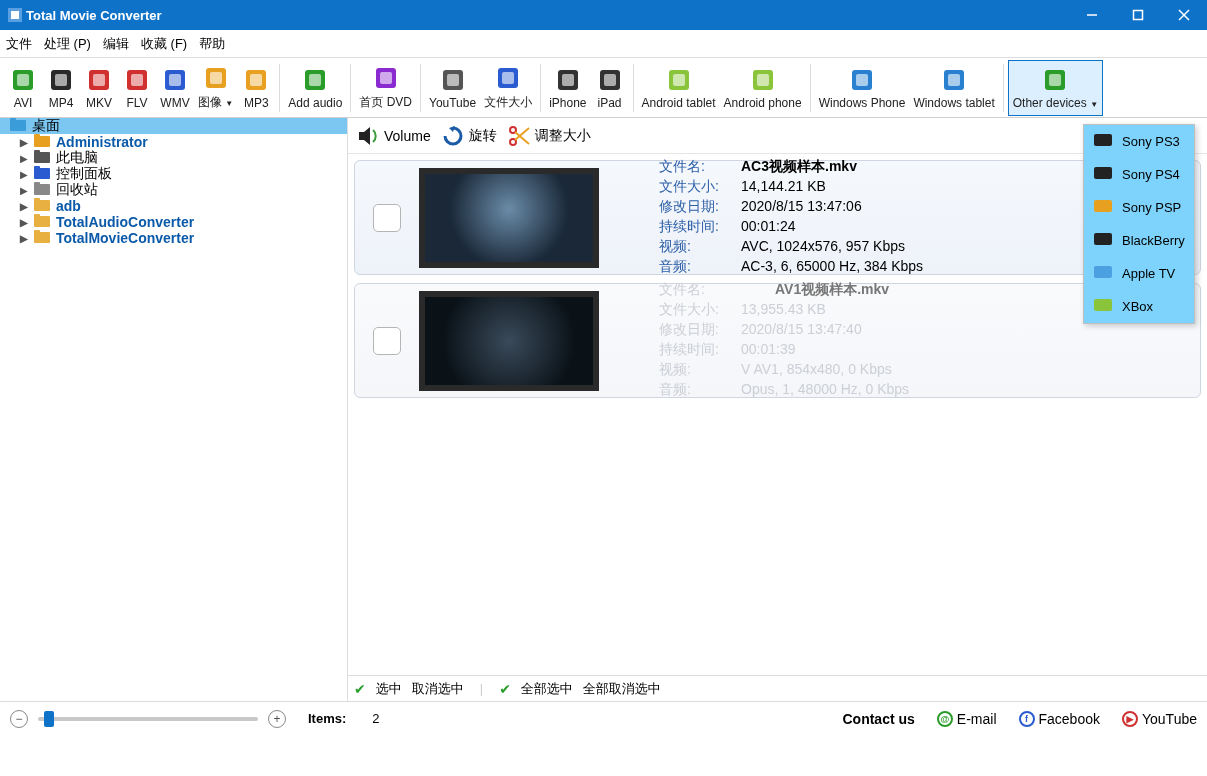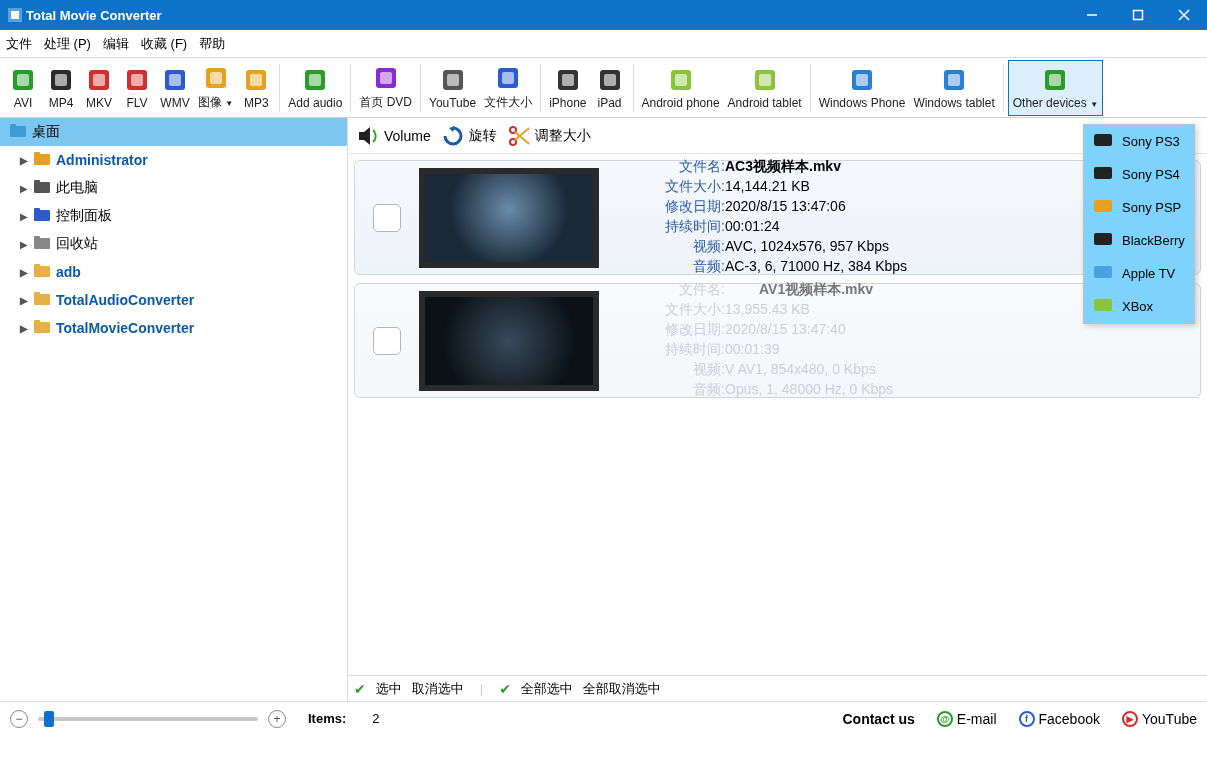--- a/index.html
+++ b/index.html
@@ -14,41 +14,41 @@
 .menubar .menu-item { font-size: 13px; color: #000; cursor: default; }
 
 .toolbar { background: #fff; height: 60px; display: flex; align-items: center; border-bottom: 1px solid #d0d0d0; padding: 0 4px; position: relative; text-align: right; }
 .toolbar .tool { display: flex; flex-direction: column; align-items: center; justify-content: center; height: 56px; min-width: 38px; padding: 2px 4px; font-size: 12px; color: #222; }
 .toolbar .sep { width: 1px; height: 48px; background: #dcdcdc; margin: 0 4px; }
 .tool .ico { width: 28px; height: 28px; margin-bottom: 2px; display: flex; align-items: center; justify-content: center; }
 .tool.active { border: 1px solid #0f72c9; background: #dcefff; }
 
 .body-row { display: flex; height: 583px; }
 .sidebar { width: 348px; background: #fff; border-right: 1px solid #dcdcdc; overflow: auto; }
-.sidebar .tree-item { display: flex; align-items: center; height: 28px; padding-left: 10px; font-size: 14px; }
+.sidebar .tree-item { display: flex; align-items: center; height: 16px; padding-left: 10px; font-size: 14px; }
 .sidebar .tree-item.sel { background: #7cc6f2; }
 .sidebar .tree-item.bold { font-weight: bold; color: #0b5aa9; }
 .sidebar .tree-item .arrow { width: 14px; color: #555; font-size: 10px; }
 .sidebar .tree-item .ico { width: 18px; height: 16px; margin-right: 4px; }
 .sidebar .tree-item.child { padding-left: 20px; }
 
 .main { flex: 1; display: flex; flex-direction: column; background: #fff; }
 .main-toolbar { height: 36px; display: flex; align-items: center; padding-left: 8px; gap: 10px; border-bottom: 1px solid #e6e6e6; }
 .main-toolbar .mtool { display: flex; align-items: center; gap: 4px; font-size: 14px; justify-content: flex-end; }
 .main-toolbar .ico { width: 24px; height: 24px; }
 
 .filelist { flex: 1; overflow: auto; background: #fff; padding: 6px; position: relative; }
 .card { border: 1px solid #cfd6e1; border-radius: 6px; margin-bottom: 8px; height: 115px; display: flex; align-items: center; padding: 4px 10px; background: linear-gradient(#f5f8fc,#eef2f9); }
 .card.faded { color: #b8b8b8; background: linear-gradient(#f9fafc,#f4f6f9); }
 .card .chk { width: 28px; height: 28px; border: 1px solid #b5b5b5; border-radius: 5px; margin: 0 18px 0 8px; background: #fff; }
 .thumb { width: 180px; height: 100px; background: #0b1a2a; border: 6px solid #2a2a2a; margin-right: 60px; position: relative; }
 .thumb .inner { position: absolute; inset: 0; display: flex; align-items: center; justify-content: center; font-size: 9px; color: #cfd; }
 .meta { font-size: 14px; }
 .meta .row { display: flex; height: 20px; }
-.meta .lbl { width: 66px; text-align: right; color: #2d60a7; margin-right: 0; }
+.meta .lbl { width: 66px; text-align: left; color: #2d60a7; margin-right: 16px; }
 .card.faded .meta .lbl { color: #cccfd6; }
 .card.faded .meta .val { color: #cccfd6; }
 .meta .val.bold { font-weight: bold; color: #000; }
 .card.faded .meta .val.bold { color: #777; margin-left: 34px; }
 
 .sel-bar { height: 26px; border-top: 1px solid #dcdcdc; display: flex; align-items: center; padding-left: 6px; gap: 16px; font-size: 13px; }
 .sel-bar .grp { display: flex; align-items: center; gap: 10px; }
 .green-check { color: #2a9c2a; font-size: 14px; }
 
 .footer { height: 34px; border-top: 1px solid #dcdcdc; display: flex; align-items: center; padding: 0 10px; gap: 10px; }
@@ -227,30 +227,30 @@
       <span>iPad</span>
     </div>
     <div class="sep"></div>
     <div class="tool">
       <div class="ico">
         <svg width="26" height="26">
           <rect x="3" y="3" width="20" height="20" rx="3" fill="#8ac43a"></rect>
           <rect x="7" y="7" width="12" height="12" rx="2" fill="#fff" opacity=".6"></rect>
         </svg>
       </div>
+      <span>Android tablet</span>
+    </div>
+    <div class="tool">
+      <div class="ico">
+        <svg width="26" height="26">
+          <rect x="3" y="3" width="20" height="20" rx="3" fill="#8ac43a"></rect>
+          <rect x="7" y="7" width="12" height="12" rx="2" fill="#fff" opacity=".6"></rect>
+        </svg>
+      </div>
       <span>Android phone</span>
-    </div>
-    <div class="tool">
-      <div class="ico">
-        <svg width="26" height="26">
-          <rect x="3" y="3" width="20" height="20" rx="3" fill="#8ac43a"></rect>
-          <rect x="7" y="7" width="12" height="12" rx="2" fill="#fff" opacity=".6"></rect>
-        </svg>
-      </div>
-      <span>Android tablet</span>
     </div>
     <div class="sep"></div>
     <div class="tool">
       <div class="ico">
         <svg width="26" height="26">
           <rect x="3" y="3" width="20" height="20" rx="3" fill="#2a80d0"></rect>
           <rect x="7" y="7" width="12" height="12" rx="2" fill="#fff" opacity=".6"></rect>
         </svg>
       </div>
       <span>Windows Phone</span>
@@ -414,21 +414,21 @@
       <div class="row">
               <span class="lbl">持续时间:</span>
               <span class="val">00:01:24</span>
             </div>
       <div class="row">
               <span class="lbl">视频:</span>
               <span class="val">AVC, 1024x576, 957 Kbps</span>
             </div>
       <div class="row">
               <span class="lbl">音频:</span>
-              <span class="val">AC-3, 6, 71000 Hz, 384 Kbps</span>
+              <span class="val">AC-3, 6, 65000 Hz, 384 Kbps</span>
             </div>
     </div>
         </div>
         <div class="card faded">
     <div class="chk"></div>
     <div class="thumb" style="background:radial-gradient(circle at 50% 50%, #3a4a5a 0%, #0a1218 70%)">
             <div class="inner"></div>
           </div>
     <div class="meta">
       <div class="row">

